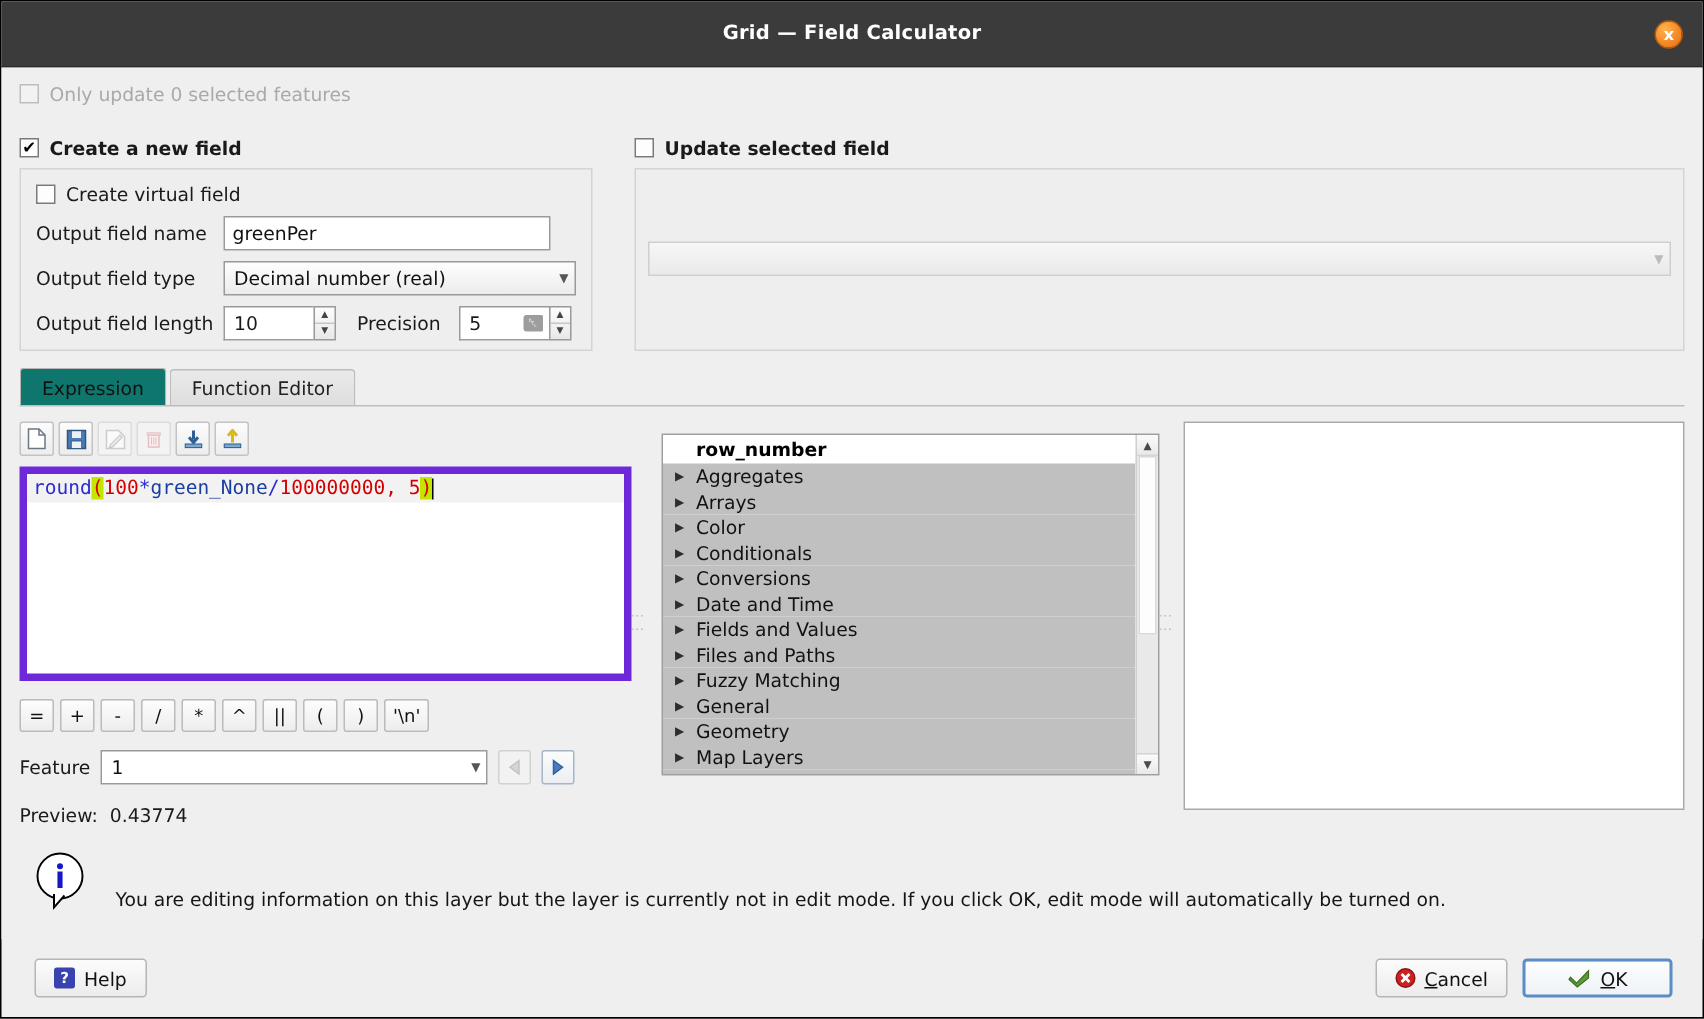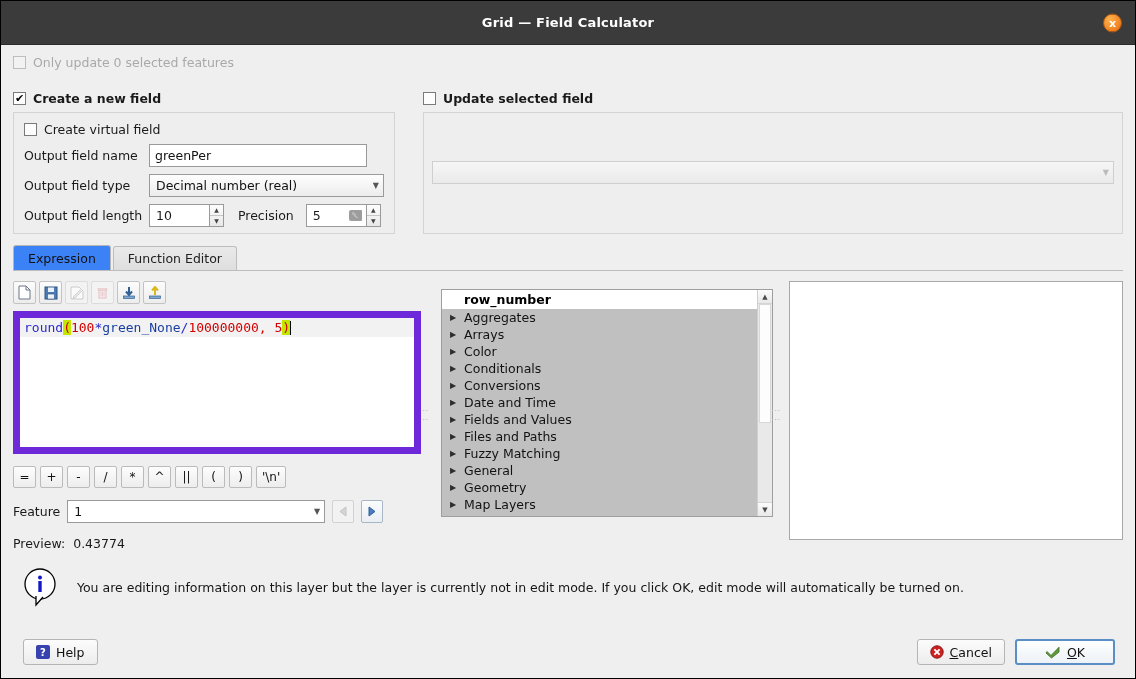--- a/index.html
+++ b/index.html
@@ -111,41 +111,41 @@
     border-radius: 2px 1px 1px 2px; margin-left: 5px;
   }
 
   
   #tabs { display: flex; align-items: flex-end; margin-top: 11px; position: relative; z-index: 2; }
   .tab {
     height: 24px; padding: 0 14px; display: flex; align-items: center;
     font-size: 12.5px; border: 1px solid #bdbdbd; border-bottom: none;
     border-radius: 3px 3px 0 0; margin-right: 2px;
   }
-  .tab.active { background: #3b82f6; border-color: #b6b6b6; color: #111; height: 25px; }
+  .tab.active { background: #0f766e; border-color: #b6b6b6; color: #111; height: 25px; }
   .tab.inactive { background: linear-gradient(#eaeaea, #dedede); color: #222; }
   #tab-underline { height: 1px; background: #bdbdbd; position: relative; top: 0; }
 
   
   #main { display: flex; margin-top: 10px; height: 268px; }
   #col-expr { width: 408px; }
   #col-tree { width: 332px; margin-left: 14px; }
   #col-help { flex: 1; margin-left: 10px; }
 
   #expr-toolbar { display: flex; gap: 3px; }
   .tbtn {
     width: 23px; height: 23px; border: 1px solid #c3c3c3;
     background: linear-gradient(#fcfcfc, #ededed);
     display: flex; align-items: center; justify-content: center;
     border-radius: 2px;
   }
   .tbtn.disabled { border-color: #dcdcdc; background: #f3f3f3; }
 
   #expr-edit {
-    margin-top: 7px; height: 143px; border: 7px solid #6d28d9;
+    margin-top: 7px; height: 143px; border: 5px solid #6d28d9;
     background: #fff; position: relative; overflow: hidden;
   }
   #expr-line {
     background: #f2f2f2; height: 19px; display: flex; align-items: center;
     padding-left: 4px;
     font-family: "DejaVu Sans Mono", "Liberation Mono", monospace;
     font-size: 13px; white-space: pre;
   }
   .tok-fn    { color: #2b2bd0; }
   .tok-num   { color: #d40000; }
@@ -226,21 +226,21 @@
   }
 
   .splitter-dots {
     width: 6px; display: flex; align-items: center; justify-content: center;
     color: #c0c0c0; font-size: 9px; letter-spacing: 0; line-height: .7;
     writing-mode: vertical-rl;
   }
 
   
   #msg-bar {
-    display: flex; align-items: center; gap: 20px;
+    display: flex; align-items: flex-end; gap: 20px;
     margin-top: 18px; padding: 0 10px;
   }
   #msg-text { font-size: 12.5px; color: #151515; }
 
   
   #btn-bar {
     height: 52px; display: flex; align-items: center;
     padding: 0 20px 0 22px; justify-content: space-between;
   }
   .dlgbtn {

